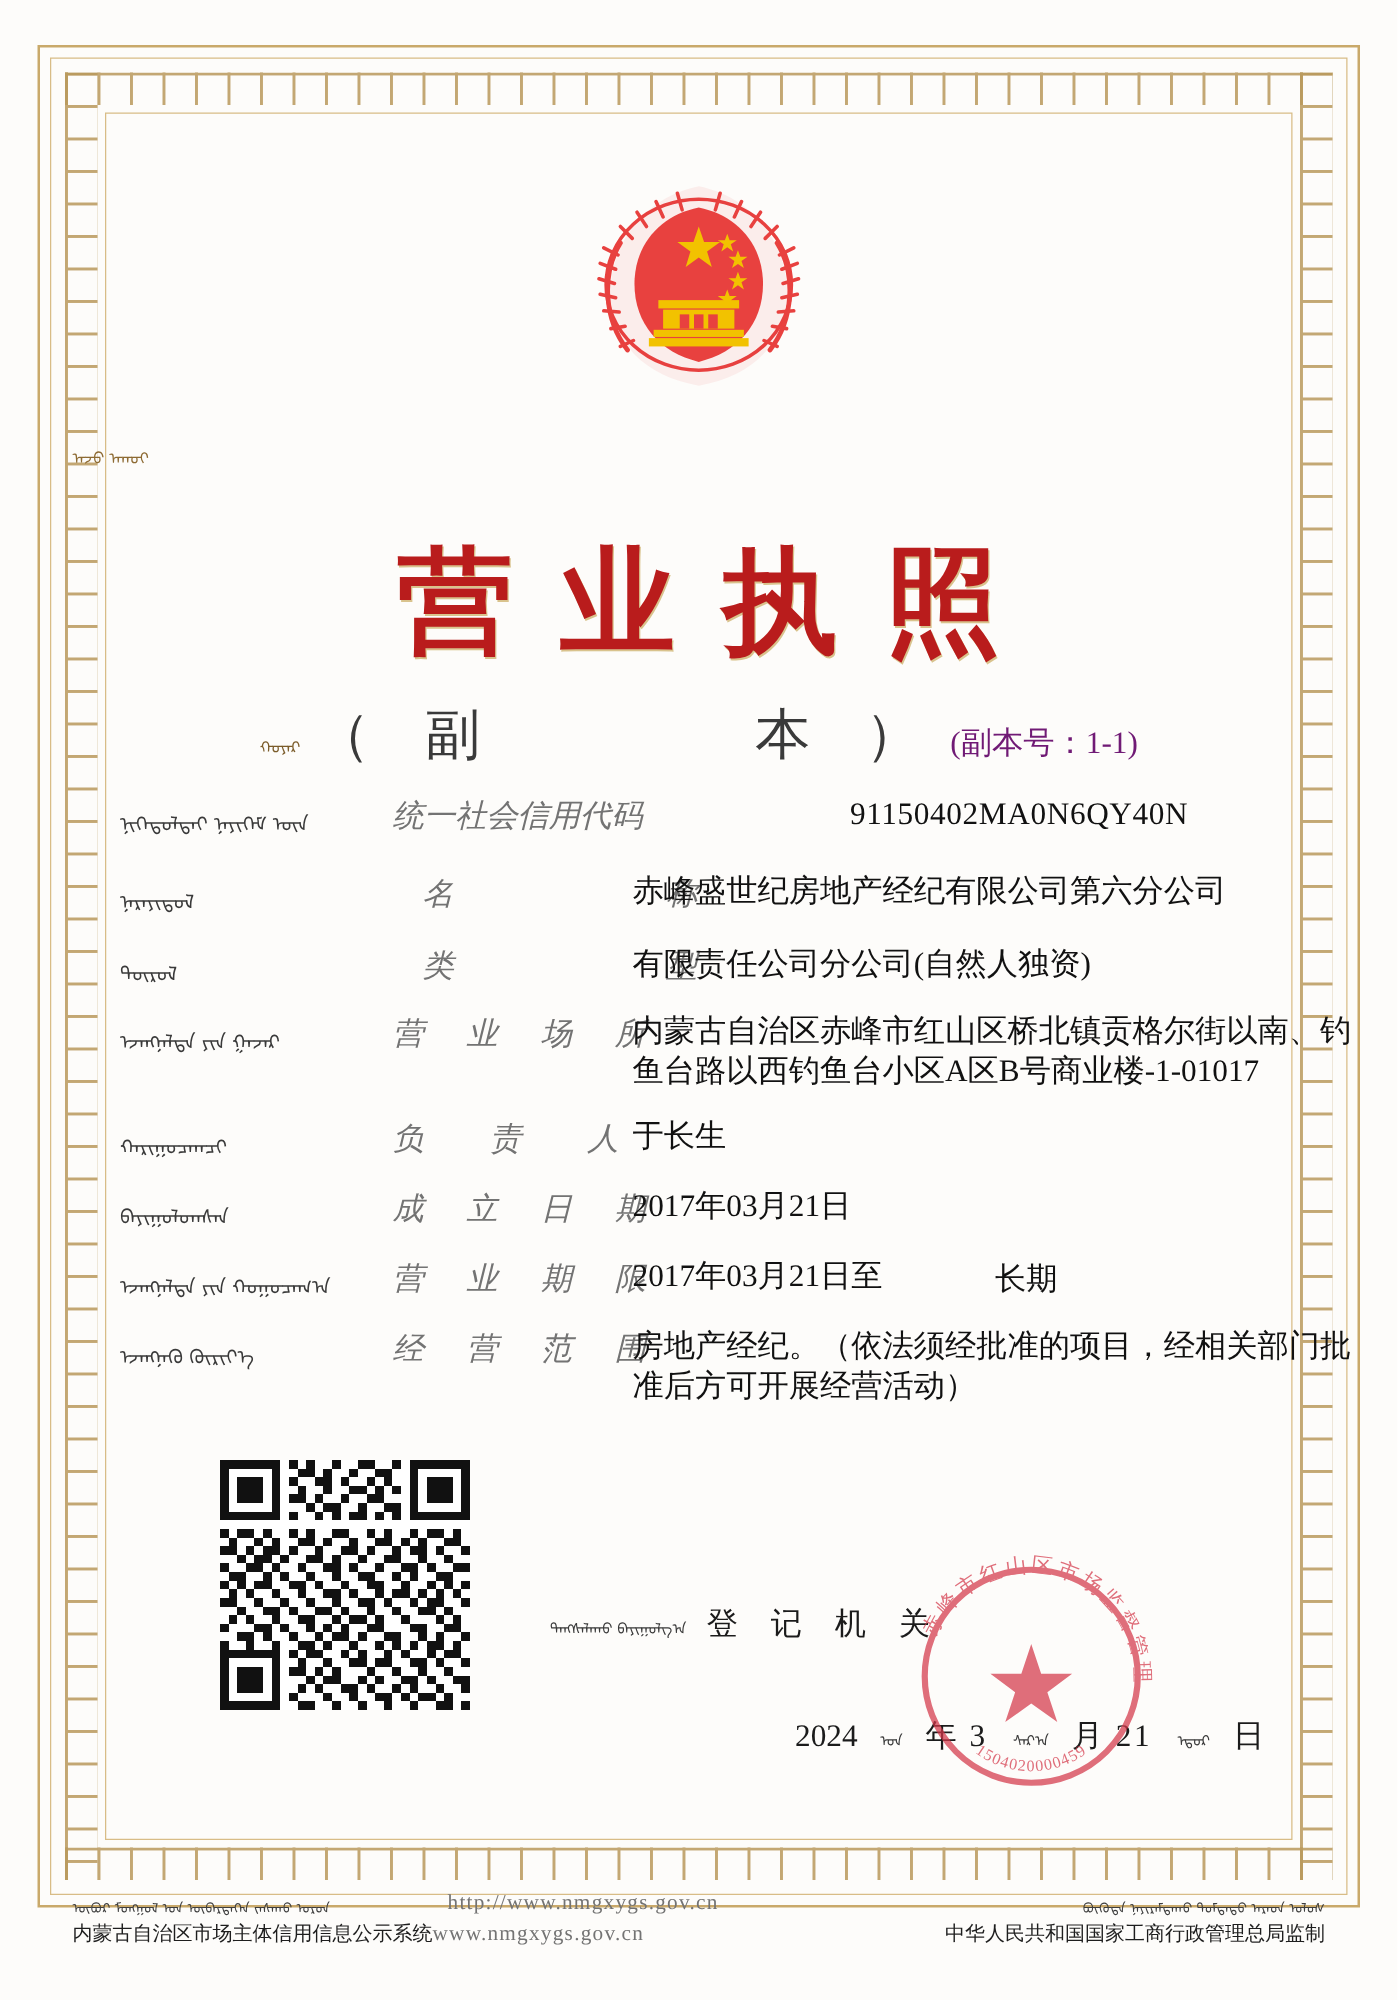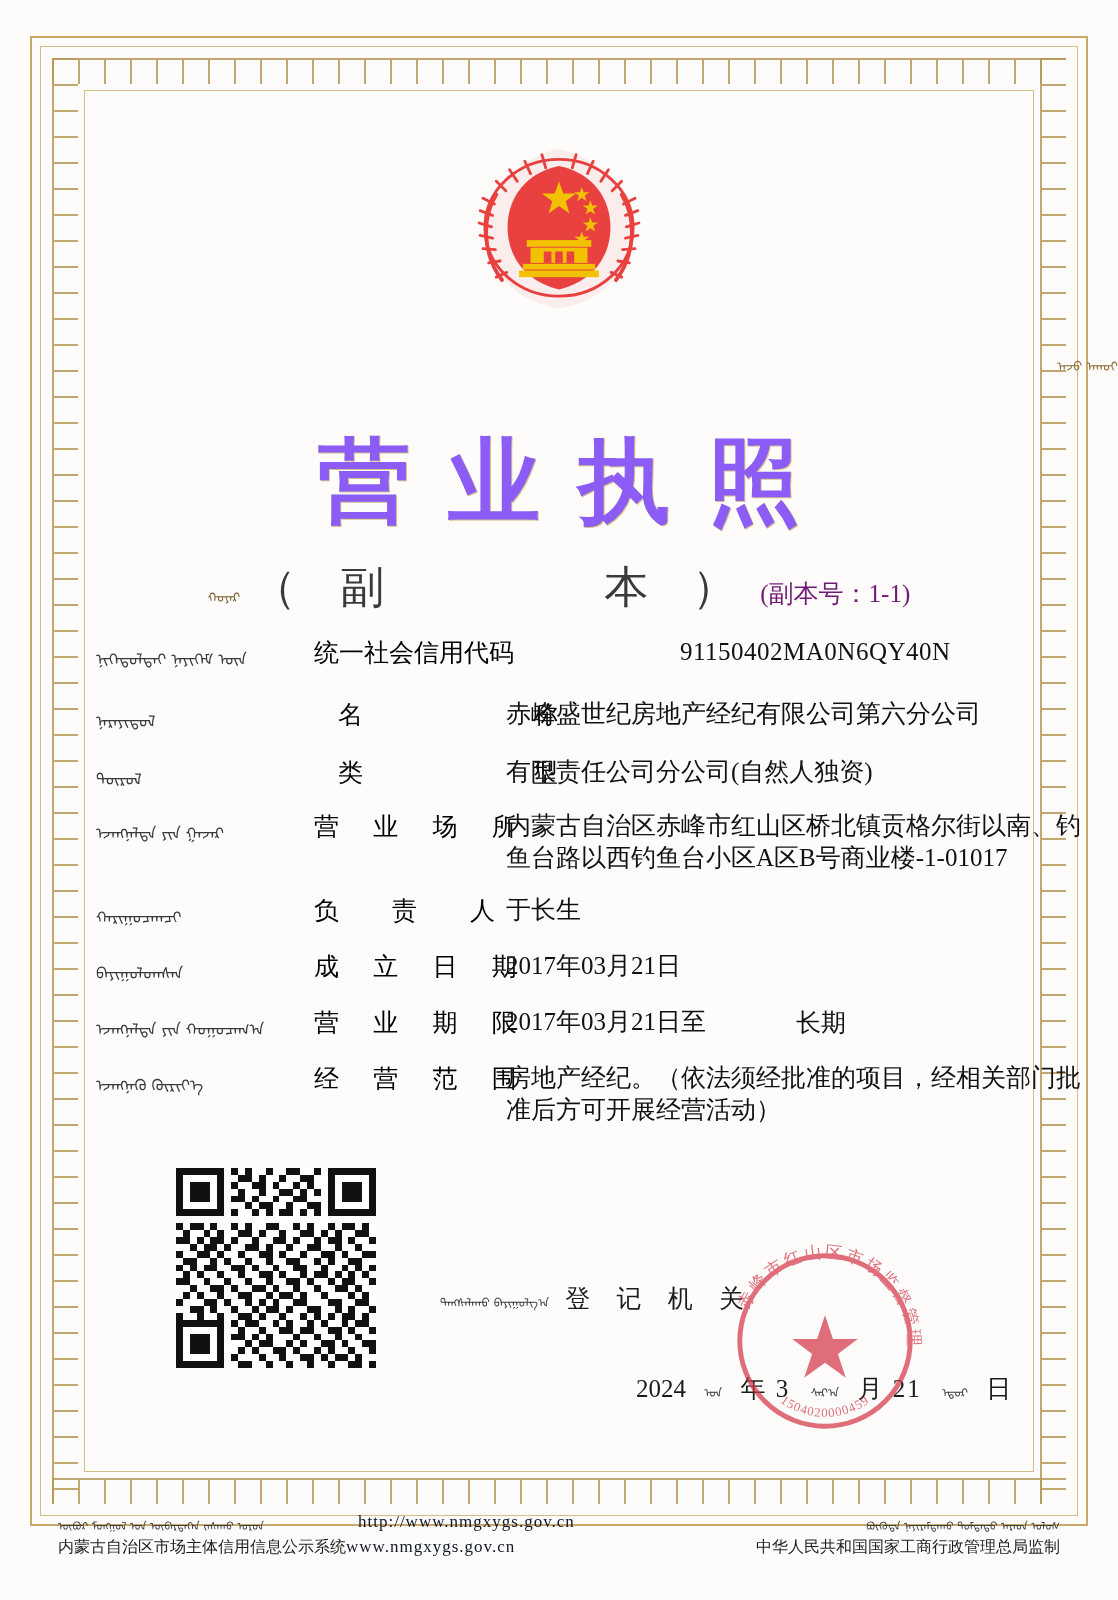--- a/index.html
+++ b/index.html
@@ -89,39 +89,39 @@
     width: 190px;
     height: 190px;
   }
 
   
   .mongol-top {
     position: absolute;
     top: 352px;
     left: 0;
     right: 0;
-    text-align: right;
+    text-align: left;
     font-family: "DejaVu Sans", sans-serif;
     color: #8d6a32;
     font-size: 13px;
     letter-spacing: 58px;
     padding-left: 58px;
   }
   .title-cn {
     position: absolute;
     top: 420px;
     left: 0;
     right: 0;
     text-align: center;
     font-family: "DejaVu Sans", "Liberation Sans", sans-serif;
     font-weight: bold;
     font-size: 92px;
     letter-spacing: 38px;
     padding-left: 38px;
-    color: #8b5cf6;
+    color: #b91c1c;
     text-shadow: 1px 1px 0 #d9c38d;
   }
   .subtitle-row {
     position: absolute;
     top: 558px;
     left: 0;
     right: 0;
     text-align: center;
     color: #2f2f2f;
   }
@@ -164,23 +164,24 @@
     color: #3a3a3a;
     letter-spacing: 22px;
     white-space: nowrap;
   }
   .f-label {
     position: absolute;
     left: 218px;
     top: 0;
     width: 190px;
     font-size: 25px;
-    color: #000000;
+    color: #737373;
     text-align: justify;
     white-space: nowrap;
+    font-style: italic;
   }
   .f-label.sp2 { letter-spacing: 40px; padding-left: 24px; }
   .f-label.sp4 { letter-spacing: 14px; }
   .f-label.code { letter-spacing: 0px; font-size: 25px; left: 218px; width: 260px; }
   .f-value {
     position: absolute;
     left: 410px;
     top: 0;
     font-size: 25px;
     color: #111;
@@ -283,21 +284,21 @@
   }
   .fc {
     font-size: 16px;
     color: #1e1e1e;
     white-space: nowrap;
     margin-top: 4px;
   }
   .url-top {
     font-family: "Liberation Serif", serif;
     font-size: 17px;
-    color: #0f172a;
+    color: #737373;
     letter-spacing: 1px;
   }
 </style>
 </head>
 <body>
 
 <div class="page">
 
   <div class="border-outer"></div>
   <div class="border-mid"></div>

